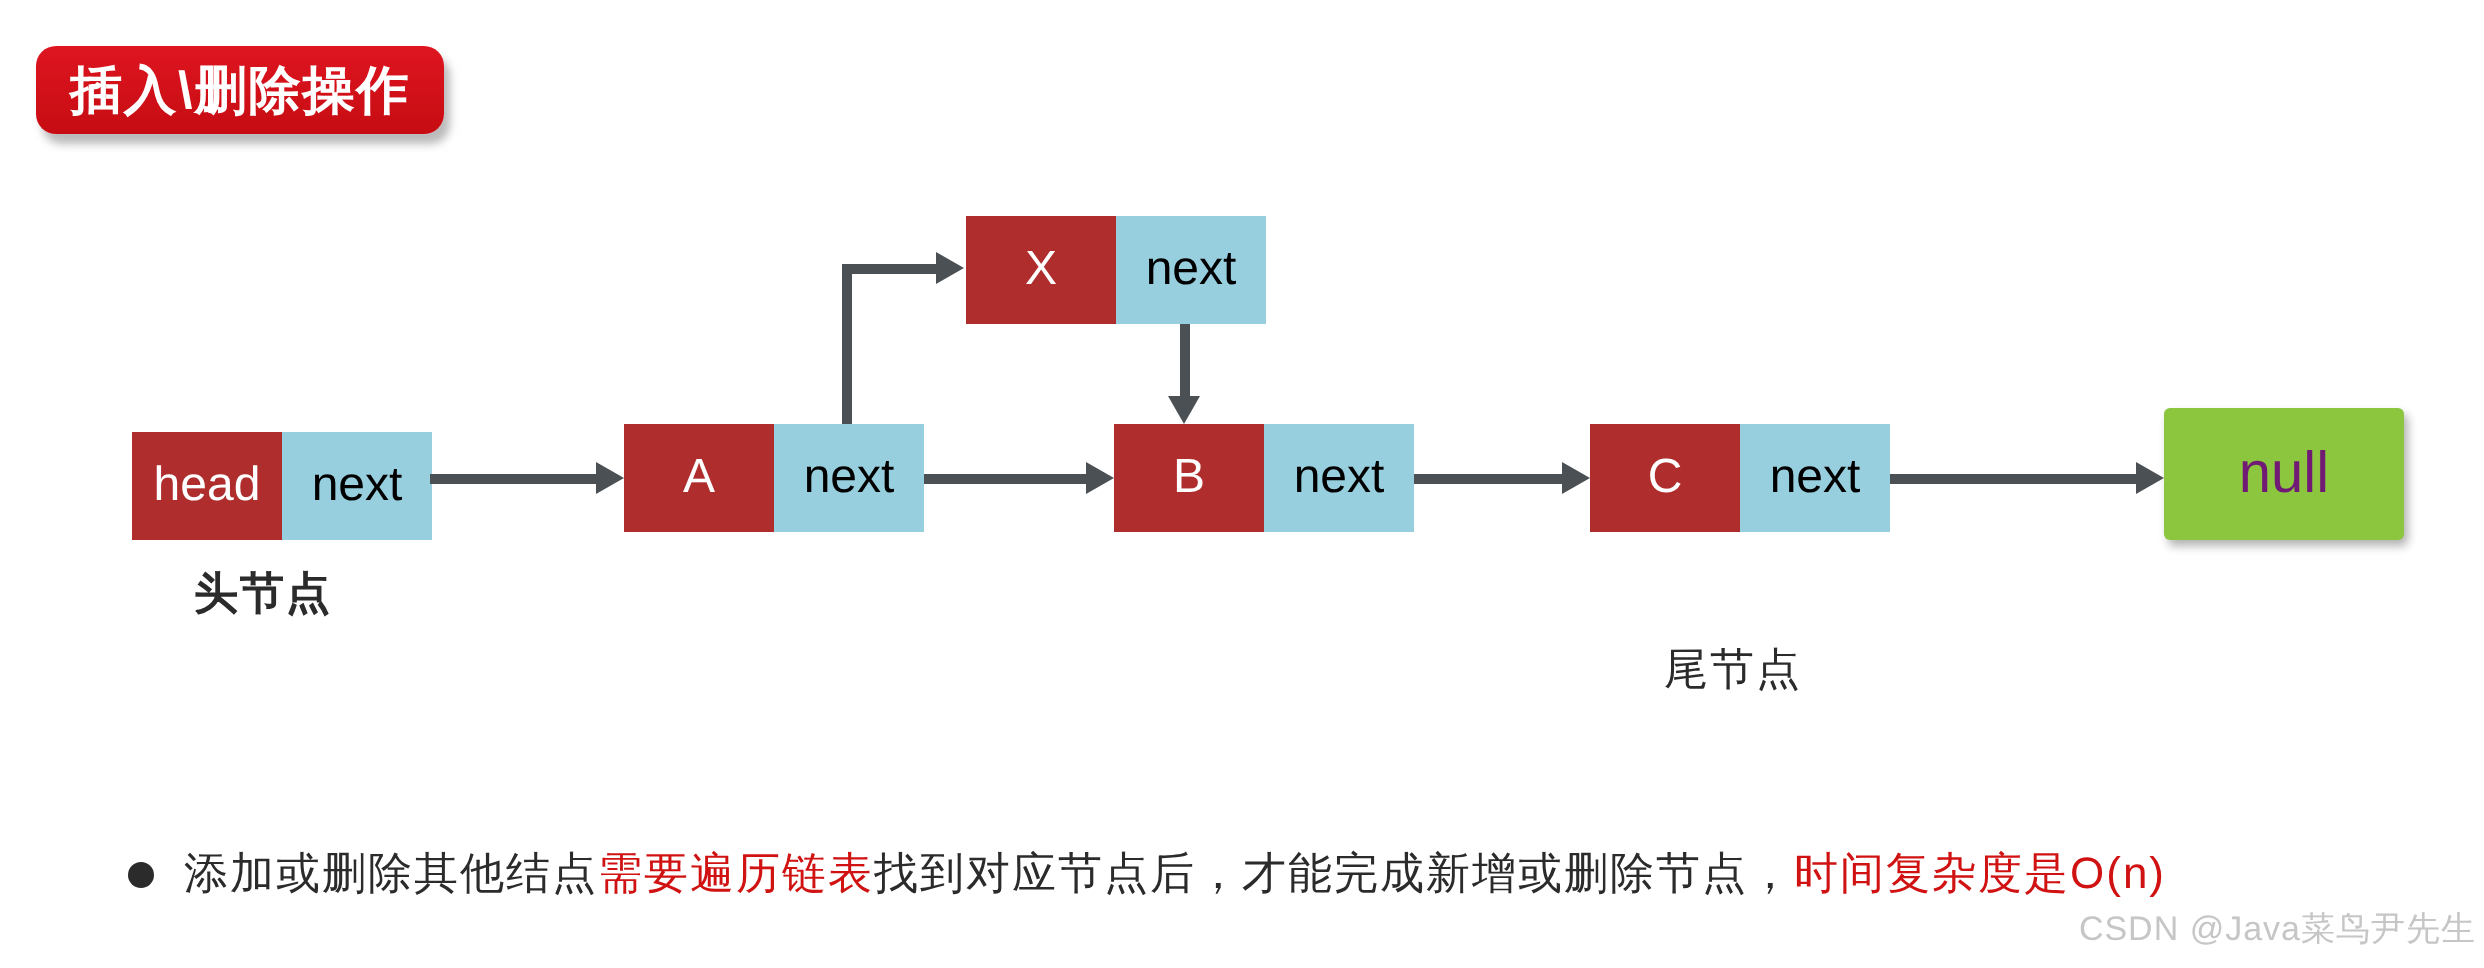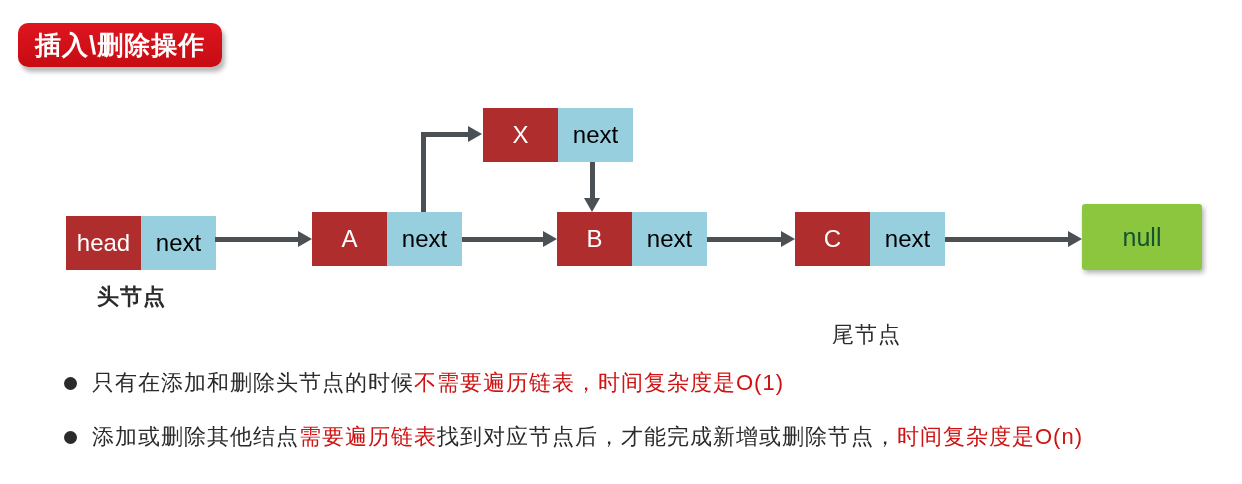--- a/index.html
+++ b/index.html
@@ -30,21 +30,21 @@
   .cell.pointer { background: var(--pointer-blue, #97CFDF); color: #000000; }
 
   #node-head { left: 66px;  top: 216px; }
   #node-a    { left: 312px; top: 212px; }
   #node-x    { left: 483px; top: 108px; }
   #node-b    { left: 557px; top: 212px; }
   #node-c    { left: 795px; top: 212px; }
 
   .null-box {
     position: absolute; left: 1082px; top: 204px; width: 120px; height: 66px;
-    background: var(--null-green, #8CC63F); color: #14532d; font-size: 25px;
+    background: var(--null-green, #8CC63F); color: #701a75; font-size: 29px;
     display: flex; align-items: center; justify-content: center;
     border-radius: 3px; box-shadow: 2px 3px 5px rgba(0,0,0,0.30);
   }
 
   .caption {
     position: absolute; font-size: 22px; letter-spacing: 1px;
     color: var(--text-dark, #2B2B2B);
   }
   #caption-head { left: 97px;  top: 282px; font-weight: bold; }
   #caption-tail { left: 832px; top: 280px; margin-top: 40px; }
@@ -149,24 +149,21 @@
   <div class="hline" id="arr-c-null-line"></div>
   <div class="tri-right" id="arr-c-null-tri"></div>
 
   <div class="vline" id="elbow-v"></div>
   <div id="elbow-h"></div>
   <div class="tri-right" id="elbow-tri"></div>
 
   <div class="vline" id="down-v"></div>
   <div class="tri-down" id="down-tri"></div>
 
-  <div class="note" id="note-1">
-    <span class="bullet-dot"></span>
-    <span class="note-text"><span class="seg dark">只有在添加和删除头节点的时候</span><span class="seg red">不需要遍历链表，时间复杂度是O(1)</span></span>
-  </div>
 
   <div class="note" id="note-2">
     <span class="bullet-dot"></span>
     <span class="note-text"><span class="seg dark">添加或删除其他结点</span><span class="seg red">需要遍历链表</span><span class="seg dark">找到对应节点后，才能完成新增或删除节点，</span><span class="seg red">时间复杂度是O(n)</span></span>
   </div>
 
+  <div class="watermark">CSDN @Java菜鸟尹先生</div>
 
 </div>
 
 </body></html>

